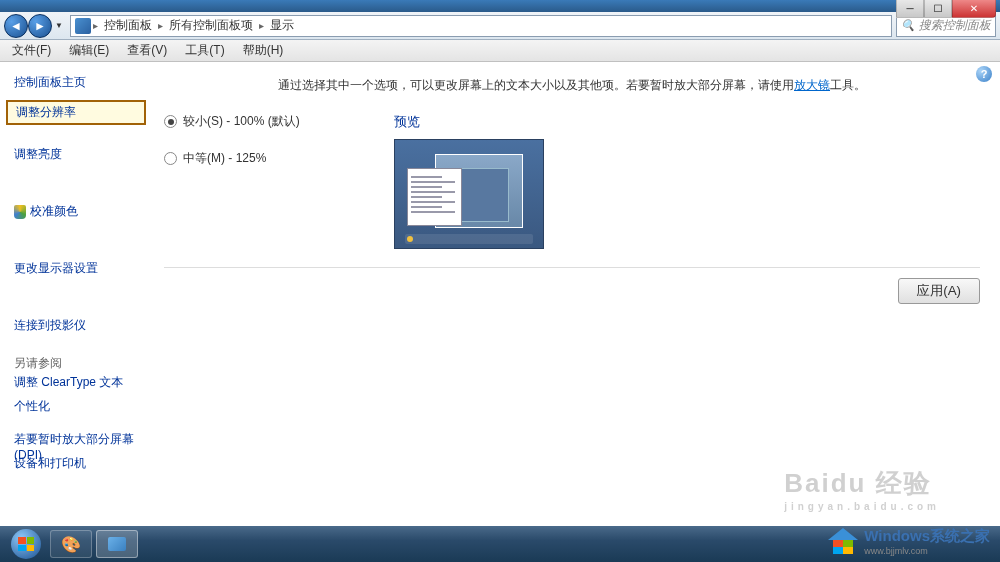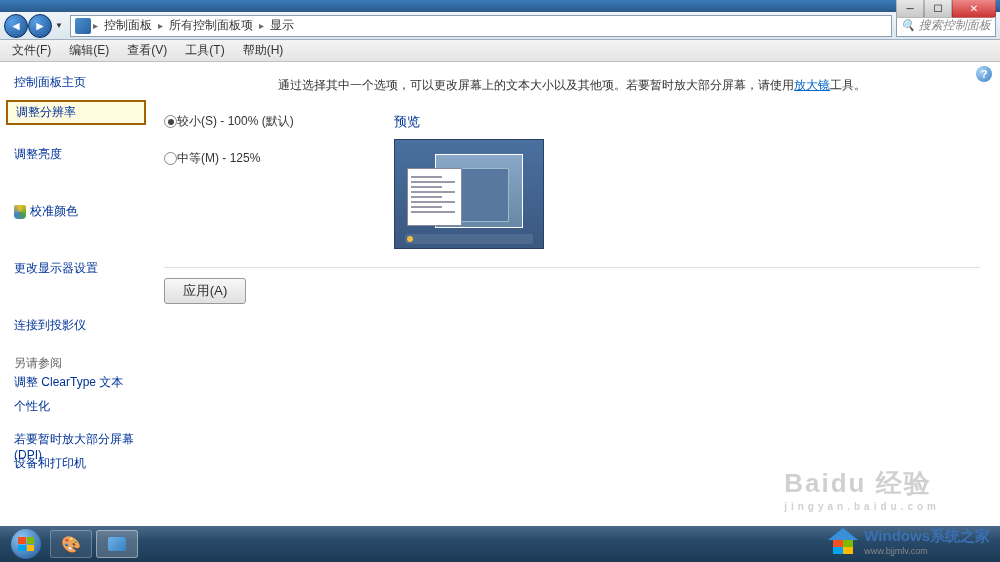--- a/index.html
+++ b/index.html
@@ -40,36 +40,36 @@
 .see-also { position: absolute; bottom: 60px; left: 4px; width: 148px; padding: 10px; }
 .see-also-title { color: #666; padding-bottom: 6px; }
 
 
 .content { flex: 1; padding: 14px 20px 10px 12px; position: relative; }
 .content-title { color: #003399; font-size: 15px; margin-bottom: 8px; }
 .content-desc { color: #333; line-height: 1.6; margin-bottom: 4px; text-align: center; }
 .link { color: #0066cc; text-decoration: underline; cursor: pointer; }
 .options-row { display: flex; gap: 40px; margin-top: 18px; }
 .options-col { width: 190px; }
-.radio-row { display: flex; align-items: center; margin-bottom: 20px; color: #333; }
+.radio-row { display: flex; align-items: center; gap: 6px; margin-bottom: 20px; color: #333; }
 .radio { width: 13px; height: 13px; border: 1px solid #888; border-radius: 50%; display: flex; align-items: center; justify-content: center; background: #fff; }
 .radio.checked::after { content: ''; width: 6px; height: 6px; background: #444; border-radius: 50%; }
 .preview-label { color: #003399; margin-bottom: 8px; font-size: 13px; }
 .preview-box { width: 150px; height: 110px; background: linear-gradient(#4a70a0,#3a5880); border: 1px solid #2a4060; position: relative; padding: 14px 10px 6px; }
 .prev-win1 { position: absolute; left: 12px; top: 28px; width: 55px; height: 58px; background: #fff; border: 1px solid #889; }
 .prev-lines { position: absolute; left: 16px; top: 36px; width: 44px; }
 .prev-lines div { height: 2px; background: #99a; margin-bottom: 3px; }
 .prev-lines div:nth-child(odd){ width: 70%; }
 .prev-win2 { position: absolute; left: 40px; top: 14px; width: 88px; height: 74px; background: linear-gradient(#8aa8c8,#6888a8); border: 1px solid #fff; }
 .prev-win2-inner { position: absolute; left: 54px; top: 28px; width: 60px; height: 54px; background: #5878a0; border: 1px solid #9bc; }
 .prev-task { position: absolute; bottom: 4px; left: 10px; right: 10px; height: 10px; background: rgba(255,255,255,0.1); border-radius: 2px; }
 .prev-task::before { content:''; position: absolute; left: 2px; top: 2px; width: 6px; height: 6px; background: #f0c040; border-radius: 50%; }
 
 .divider { border-top: 1px solid #ddd; margin-top: 18px; }
-.apply-row { display: flex; justify-content: flex-start; padding: 10px 0; }
+.apply-row { display: flex; justify-content: flex-end; padding: 10px 0; }
 .apply-btn { padding: 3px 18px; background: linear-gradient(#f8f8f8,#e0e0e0); border: 1px solid #999; border-radius: 3px; color: #333; }
 
 .help-icon { position: absolute; top: 4px; right: 8px; width: 16px; height: 16px; background: radial-gradient(circle at 30% 30%, #aad4f8, #3a80c8); border-radius: 50%; color: #fff; display: flex; align-items: center; justify-content: center; font-size: 11px; font-weight: bold; }
 
 
 .taskbar { position: absolute; bottom: 0; left: 0; right: 0; height: 36px; background: linear-gradient(#4a6a8a 0%, #2a4a6a 40%, #1a3a55 100%); display: flex; align-items: center; padding: 0 6px; gap: 4px; }
 .start-orb { width: 40px; height: 32px; border-radius: 4px; display: flex; align-items: center; justify-content: center; }
 .orb-inner { width: 30px; height: 30px; border-radius: 50%; background: radial-gradient(circle at 35% 30%, #8ec8f8, #1a5090); position: relative; display: flex; align-items: center; justify-content: center; }
 .win-flag { width: 16px; height: 14px; display: grid; grid-template-columns: 1fr 1fr; grid-template-rows: 1fr 1fr; gap: 1px; }
 .win-flag div:nth-child(1){ background:#f25022; } .win-flag div:nth-child(2){ background:#7fba00; }

